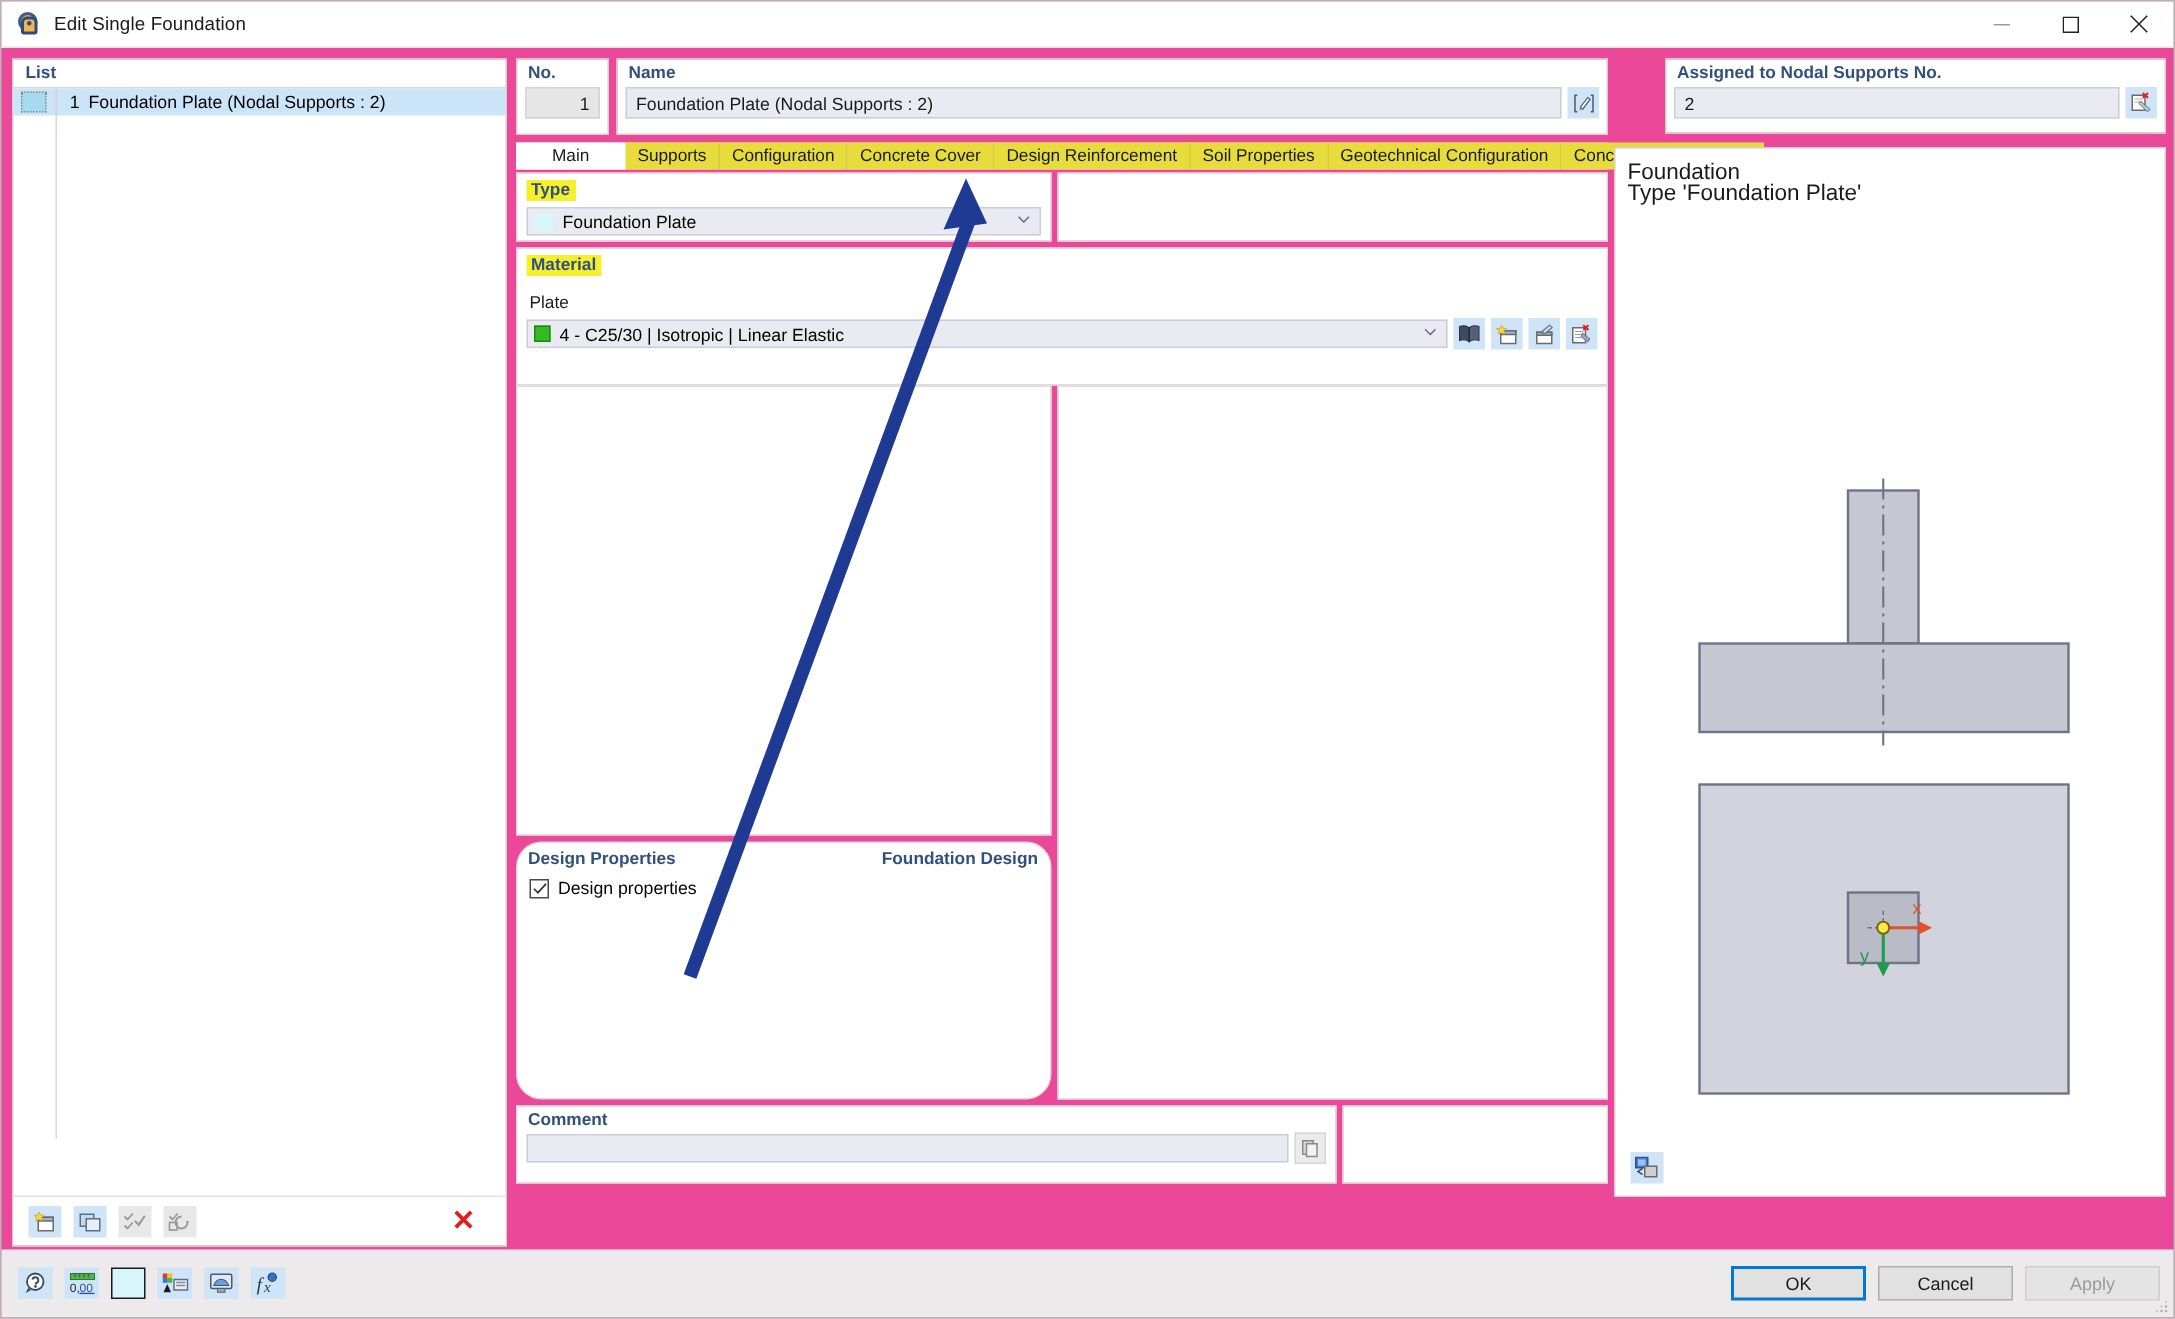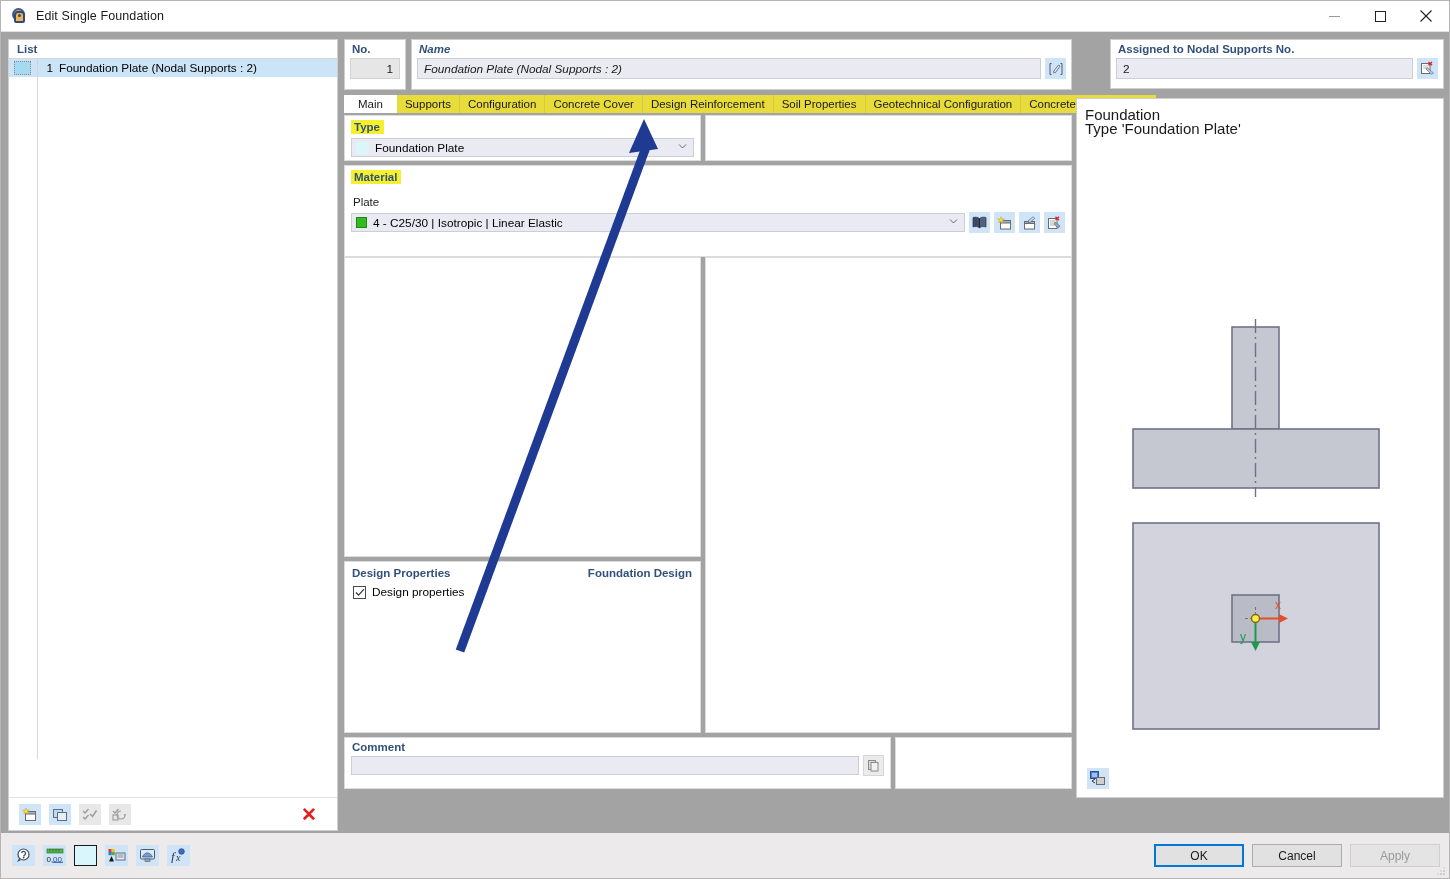--- a/index.html
+++ b/index.html
@@ -8,21 +8,21 @@
     width: 1450px; height: 879px;
     overflow: hidden;
     background: #ffffff;
     font-family: "Liberation Sans", sans-serif;
     font-size: 12px;
     color: #000;
   }
   #app {
     position: relative;
     width: 1450px; height: 879px;
-    background: #a3a3a3;
+    background: #ec4899;
     border: 1px solid #b5b5b5;
   }
 
   
   .titlebar {
     position: absolute; left: 0; top: 0;
     width: 1448px; height: 31px;
     background: #ffffff;
     display: flex; align-items: center;
     border-bottom: 1px solid #e2e2e2;
@@ -122,21 +122,21 @@
 
   
   .center { position: absolute; left: 343px; top: 38px; width: 728px; height: 792px; }
 
   .row-no-name { display: flex; height: 51px; }
   .box-no {
     width: 62px; height: 51px; background:#fff; border:1px solid #cfcfcf;
     margin-right: 5px;
   }
   .box-name {
-    flex: 1; height: 51px; background:#fff; border:1px solid #cfcfcf;font-style:italic;
+    flex: 1; height: 51px; background:#fff; border:1px solid #cfcfcf;
   }
   .fld-label {
     font-size: 11.5px; font-weight: bold; color:#31507c;
     padding: 3px 0 0 7px;
   }
   .inp {
     height: 21px; background:#eaeaf2; border:1px solid #cdcdd8;
     font-size: 11.8px; display:flex; align-items:center;
     padding-left: 6px; color:#1a1a1a;
   }
@@ -157,21 +157,21 @@
     font-size: 11.5px;
   }
   .tab {
     padding: 0 8px; display:flex; align-items:center;
     background: #e8dc3c; color:#1a1a1a;
     border-right: 1px solid #d6cb38;
     white-space: nowrap;
   }
   .tab.active {
     background: #ffffff; color:#1a1a1a; border-right: none;
-    padding: 0 14px;
+    padding: 0 24px;
   }
 
   .panel { background:#ffffff; border:1px solid #dcdcdc; }
 
   .type-row { display:flex; margin-top: 2px; height: 46px; }
   .type-box { width: 357px; height: 46px; margin-right: 4px; }
   .type-box2 { flex:1; height: 46px; }
   .sec-label {
     display:inline-block;
     font-size: 11.5px; font-weight: bold; color:#31507c;
@@ -191,21 +191,21 @@
   .swatch-sm { width: 13px; height: 12px; background:#d8f6fb; margin-right: 6px; flex:none; }
   .swatch-green { width: 11px; height: 11px; background:#33bb22; margin-right: 6px; flex:none; border:1px solid #1d8a10;}
 
   .mat-box { margin-top: 4px; height: 92px; }
   .plate-lbl { font-size: 11.5px; color:#1a1a1a; padding: 12px 0 0 8px; }
   .mat-row { display:flex; align-items:center; gap:4px; padding: 0 6px; }
   .mat-row .combo { flex:1; margin: 4px 0 0 0; }
   .mid-left { width: 357px; height: 300px; margin-right: 4px; }
   .mid-right { flex:1; height: 476px; }
 
-  .dp-box { width: 357px; height: 172px; margin-top: 4px; }
+  .dp-box { width: 357px; height: 172px; margin-top: 4px; border-radius: 17px; }
   .dp-head { display:flex; justify-content:space-between; padding: 5px 8px 0 7px; }
   .dp-head span { font-size: 11.5px; font-weight:bold; color:#31507c; }
   .cbrow { display:flex; align-items:center; padding: 6px 0 0 8px; font-size:11.8px; }
   .cbox {
     width: 13px; height: 13px; border:1px solid #4a4a4a; background:#fff;
     margin-right: 6px; display:flex; align-items:center; justify-content:center;
     flex:none;
   }
 
   .cols-wrap { display:flex; }

